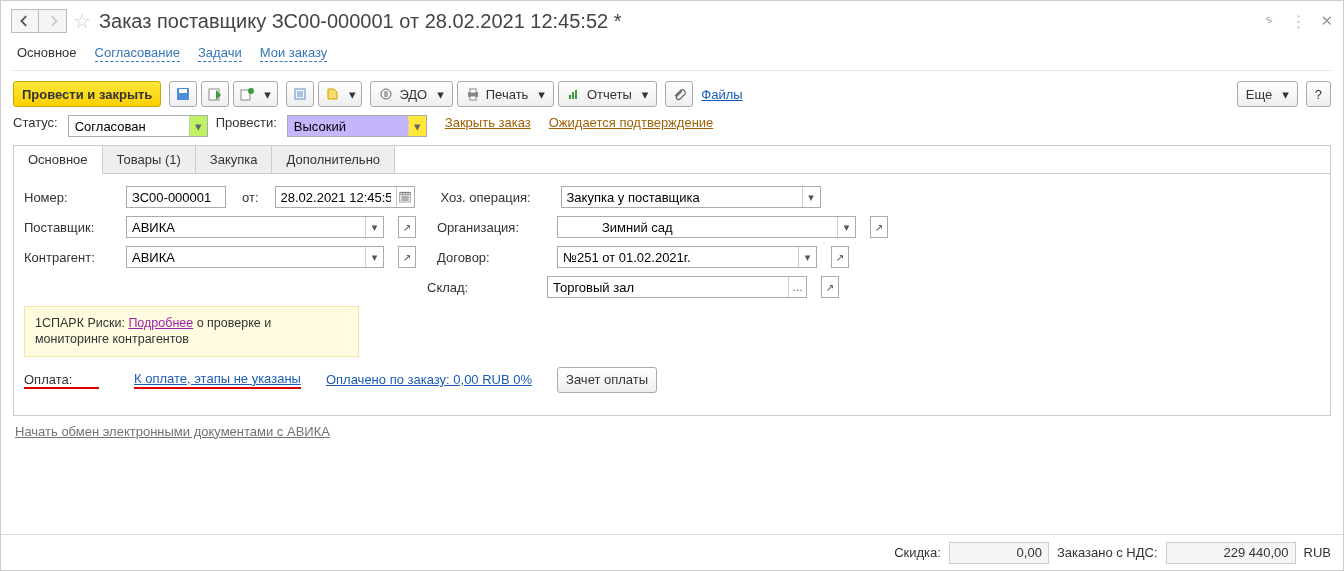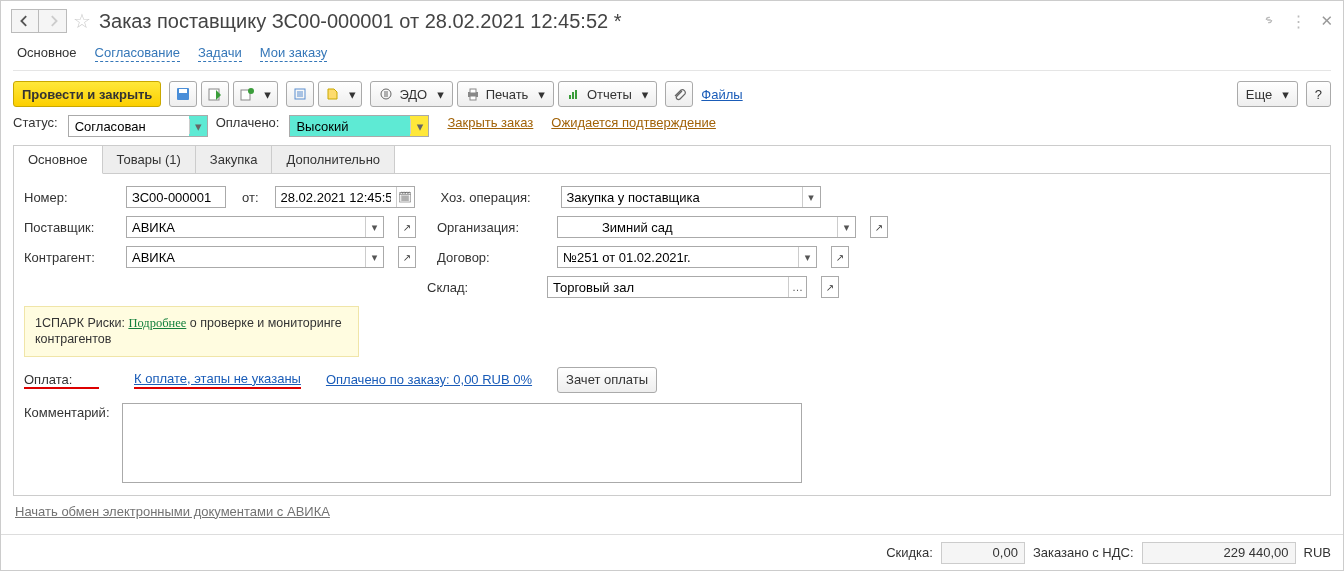--- a/index.html
+++ b/index.html
@@ -31,62 +31,62 @@
 .btn.yellow { background: linear-gradient(#ffe83a,#fccf00); border-color: #c9a800; font-weight: bold; }
 .btn svg { width: 14px; height: 14px; }
 .btn .caret { margin-left: 4px; }
 .tb-group { display: flex; gap: 4px; }
 .linklike { color: #1a5cb8; text-decoration: underline; cursor: pointer; }
 .spacer { flex: 1; }
 
 
 .status-row { display: flex; gap: 8px; padding: 0 12px 8px; }
 .fld-label { color: #333; margin-right: 2px; }
-.select { border: 1px solid #aaa; height: 22px; display: inline-flex; align-items: center; background: #5eead4; }
+.select { border: 1px solid #aaa; height: 22px; display: inline-flex; align-items: center; background: #bef264; }
 .select input { border: none; height: 20px; padding: 0 6px; width: 120px; outline: none; font-size: 13px; }
 .select .drop { width: 18px; text-align: center; border-left: 1px solid #ccc; cursor: pointer; color: #666; }
 .select.yellow { background: #ffe83a; }
-.select.yellow input { background: #5eead4; }
+.select.yellow input { background: #c4b5fd; }
 .status-row a { color: #a16207; text-decoration: underline; margin-left: 10px; }
 
 
 .form-area { border: 1px solid #ccc; margin: 0 12px; flex: 1; position: relative; }
 .sub-tabs { display: flex; border-bottom: 1px solid #ccc; }
 .sub-tab { padding: 6px 14px; background: #eee; border-right: 1px solid #ccc; cursor: pointer; }
 .sub-tab.active { background: #fff; border-bottom: 1px solid #fff; margin-bottom: -1px; }
 
 
 .form-body { padding: 12px 10px; }
 .row { display: flex; align-items: center; margin-bottom: 8px; gap: 12px; }
 .row label { width: 90px; display: inline-block; }
 .input { border: 1px solid #aaa; height: 22px; padding: 0 5px; font-size: 13px; }
 .col-right label { width: 108px; display: inline-block; }
 .sel-combo { display: inline-flex; border: 1px solid #aaa; height: 22px; }
 .sel-combo input { border: none; padding: 0 5px; font-size: 13px; background: #fff; outline: none; }
 .mini-btn { width: 18px; border-left: 1px solid #ccc; display: inline-flex; align-items: center; justify-content: center; cursor: pointer; color: #555; font-size: 11px; }
 .ext-btn { width: 18px; height: 22px; border: 1px solid #aaa; margin-left: 2px; display: inline-flex; align-items: center; justify-content: center; cursor: pointer; font-size: 10px; }
 
 .info-box { background: #fffce0; border: 1px solid #f0e5a8; padding: 8px 10px; width: 335px; margin: 4px 0 10px; font-size: 12.5px; line-height: 1.3; }
-.info-box a { color: #15803d; text-decoration: underline; font-family: Liberation Serif, serif; }
+.info-box a { color: #a21caf; text-decoration: underline; }
 
 .payment-row { display: flex; align-items: center; gap: 25px; margin-bottom: 10px; }
 .payment-row .red-underline { color: #1a5cb8; text-decoration: underline; border-bottom: 2px solid #d00; padding-bottom: 1px; }
 .payment-row label.with-red-line { position: relative; }
 .payment-row label.with-red-line::after { content:""; position:absolute; left:0; right:10px; bottom:-2px; height:2px; background:#d00; }
 
 .comment-row { display: flex; gap: 8px; }
 .comment-row textarea { border: 1px solid #aaa; width: 680px; height: 80px; font-family: inherit; font-size: 13px; padding: 4px; resize: none; }
 
 
 .footer-link { padding: 8px 14px; }
 .footer-link a { color: #737373; text-decoration: underline; }
 .bottom-bar { position: absolute; bottom: 0; left: 0; right: 0; height: 36px; border-top: 1px solid #ddd; display: flex; align-items: center; padding: 0 12px; background: #fff; }
 .totals { margin-left: auto; display: flex; align-items: center; gap: 8px; }
-.totals .num { border: 1px solid #ccc; background: #f5f5f5; width: 84px; height: 22px; text-align: right; padding: 2px 6px; }
-.totals .num.wide { width: 154px; }
+.totals .num { border: 1px solid #ccc; background: #f5f5f5; width: 100px; height: 22px; text-align: right; padding: 2px 6px; }
+.totals .num.wide { width: 130px; }
 
 </style>
 </head>
 <body>
 
 <div class="window">
 
   <div class="titlebar">
     <span class="nav-btn">
         <svg viewBox="0 0 10 10">
@@ -197,21 +197,21 @@
       </span>
     <span class="btn">?</span>
   </div>
 
   <div class="status-row">
     <span class="fld-label">Статус:</span>
     <span class="select">
       <input value="Согласован" style="">
       <span class="drop">▾</span>
     </span>
-    <span class="fld-label">Оплачено:</span>
+    <span class="fld-label">Провести:</span>
     <span class="select yellow">
       <input value="Высокий" style="">
       <span class="drop">▾</span>
     </span>
     <a href="#">Закрыть заказ</a>
     <a href="#">Ожидается подтверждение</a>
   </div>
 
   <div class="form-area" style="flex:0 0 auto">
     <div class="sub-tabs">
@@ -292,24 +292,20 @@
         <a href="#">Подробнее</a><span> о проверке и мониторинге контрагентов</span>
       </div>
 
       <div class="payment-row">
         <label class="with-red-line" style="width:85px">Оплата:</label>
         <a href="#" class="red-underline">К оплате, этапы не указаны</a>
         <a href="#" class="linklike">Оплачено по заказу: 0,00 RUB 0%</a>
         <span class="btn">Зачет оплаты</span>
       </div>
 
-      <div class="comment-row">
-        <label style="width:90px;padding-top:2px">Комментарий:</label>
-        <textarea style=""></textarea>
-      </div>
 
     </div>
   </div>
 
   <div class="footer-link">
     <a href="#">Начать обмен электронными документами с АВИКА</a>
   </div>
 
   <div class="bottom-bar">
     <div class="totals">

